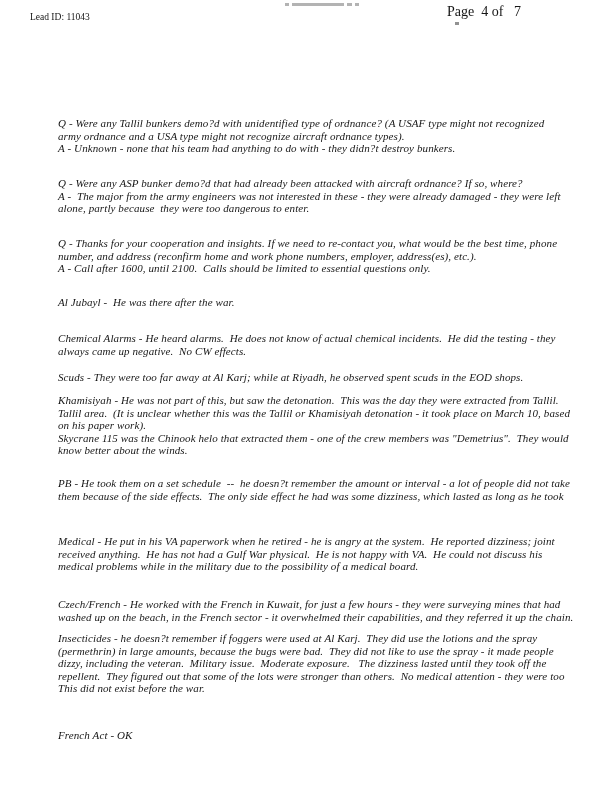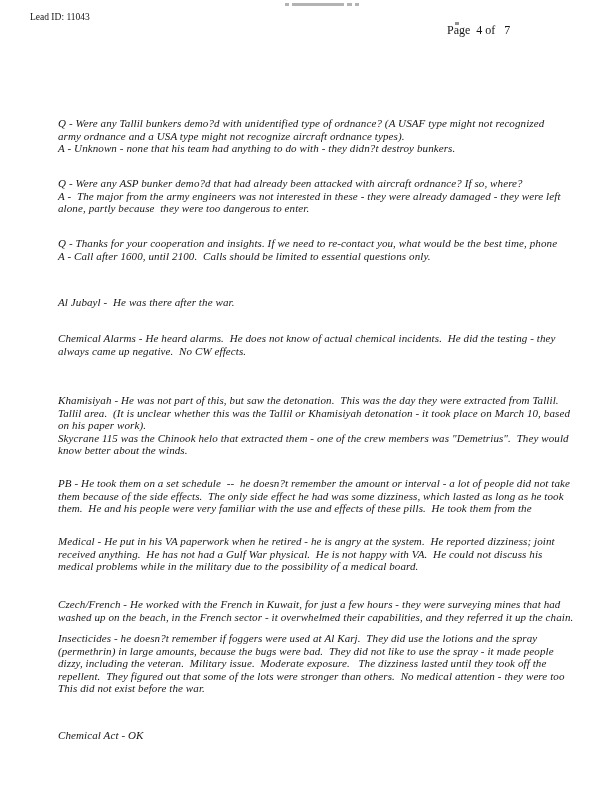--- a/index.html
+++ b/index.html
@@ -38,22 +38,22 @@
     position: absolute;
     left: 30px;
     top: 12px;
     font-size: 9.5px;
     line-height: 11px;
     white-space: pre;
   }
   .header-right {
     position: absolute;
     left: 447px;
-    top: 25px;
-    font-size: 12px;
+    top: 6px;
+    font-size: 14px;
     line-height: 11px;
     white-space: pre;
   }
   .speck {
     position: absolute;
     left: 455px;
     top: 22px;
     width: 4px;
     height: 3px;
     background: #777777;
@@ -94,45 +94,48 @@
   </div>
 
   <div class="para" style="top:177px">
     <div class="ln">Q - Were any ASP bunker demo?d that had already been attacked with aircraft ordnance? If so, where?</div>
     <div class="ln">A -  The major from the army engineers was not interested in these - they were already damaged - they were left</div>
     <div class="ln">alone, partly because  they were too dangerous to enter.</div>
   </div>
 
   <div class="para" style="top:237px">
     <div class="ln">Q - Thanks for your cooperation and insights. If we need to re-contact you, what would be the best time, phone</div>
+    <div class="ln">number, and address (reconfirm home and work phone numbers, employer, address(es), etc.).</div>
     <div class="ln">A - Call after 1600, until 2100.  Calls should be limited to essential questions only.</div>
   </div>
 
   <div class="para" style="top:296px">
     <div class="ln">Al Jubayl -  He was there after the war.</div>
   </div>
 
   <div class="para" style="top:332px">
     <div class="ln">Chemical Alarms - He heard alarms.  He does not know of actual chemical incidents.  He did the testing - they</div>
     <div class="ln">always came up negative.  No CW effects.</div>
   </div>
 
+  <div class="para" style="top:371px">
+    <div class="ln">Scuds - They were too far away at Al Karj; while at Riyadh, he observed spent scuds in the EOD shops.</div>
+  </div>
 
   <div class="para" style="top:394px">
     <div class="ln">Khamisiyah - He was not part of this, but saw the detonation.  This was the day they were extracted from Tallil.</div>
     <div class="ln">Tallil area.  (It is unclear whether this was the Tallil or Khamisiyah detonation - it took place on March 10, based</div>
     <div class="ln">on his paper work).</div>
     <div class="ln">Skycrane 115 was the Chinook helo that extracted them - one of the crew members was "Demetrius".  They would</div>
     <div class="ln">know better about the winds.</div>
   </div>
 
   <div class="para" style="top:477px">
     <div class="ln">PB - He took them on a set schedule  --  he doesn?t remember the amount or interval - a lot of people did not take</div>
     <div class="ln">them because of the side effects.  The only side effect he had was some dizziness, which lasted as long as he took</div>
-    <div class="ln">them.  He and his people were very familiar with the use and effects of these pills.  He took them from the</div>
   </div>
 
   <div class="para" style="top:535px">
     <div class="ln">Medical - He put in his VA paperwork when he retired - he is angry at the system.  He reported dizziness; joint</div>
     <div class="ln">received anything.  He has not had a Gulf War physical.  He is not happy with VA.  He could not discuss his</div>
     <div class="ln">medical problems while in the military due to the possibility of a medical board.</div>
   </div>
 
   <div class="para" style="top:598px">
     <div class="ln">Czech/French - He worked with the French in Kuwait, for just a few hours - they were surveying mines that had</div>
@@ -141,16 +144,16 @@
 
   <div class="para" style="top:632px">
     <div class="ln">Insecticides - he doesn?t remember if foggers were used at Al Karj.  They did use the lotions and the spray</div>
     <div class="ln">(permethrin) in large amounts, because the bugs were bad.  They did not like to use the spray - it made people</div>
     <div class="ln">dizzy, including the veteran.  Military issue.  Moderate exposure.   The dizziness lasted until they took off the</div>
     <div class="ln">repellent.  They figured out that some of the lots were stronger than others.  No medical attention - they were too</div>
     <div class="ln">This did not exist before the war.</div>
   </div>
 
   <div class="para" style="top:729px">
-    <div class="ln">Chemical Act - OK</div>
+    <div class="ln">French Act - OK</div>
   </div>
 
 </div>
 
 </body></html>

